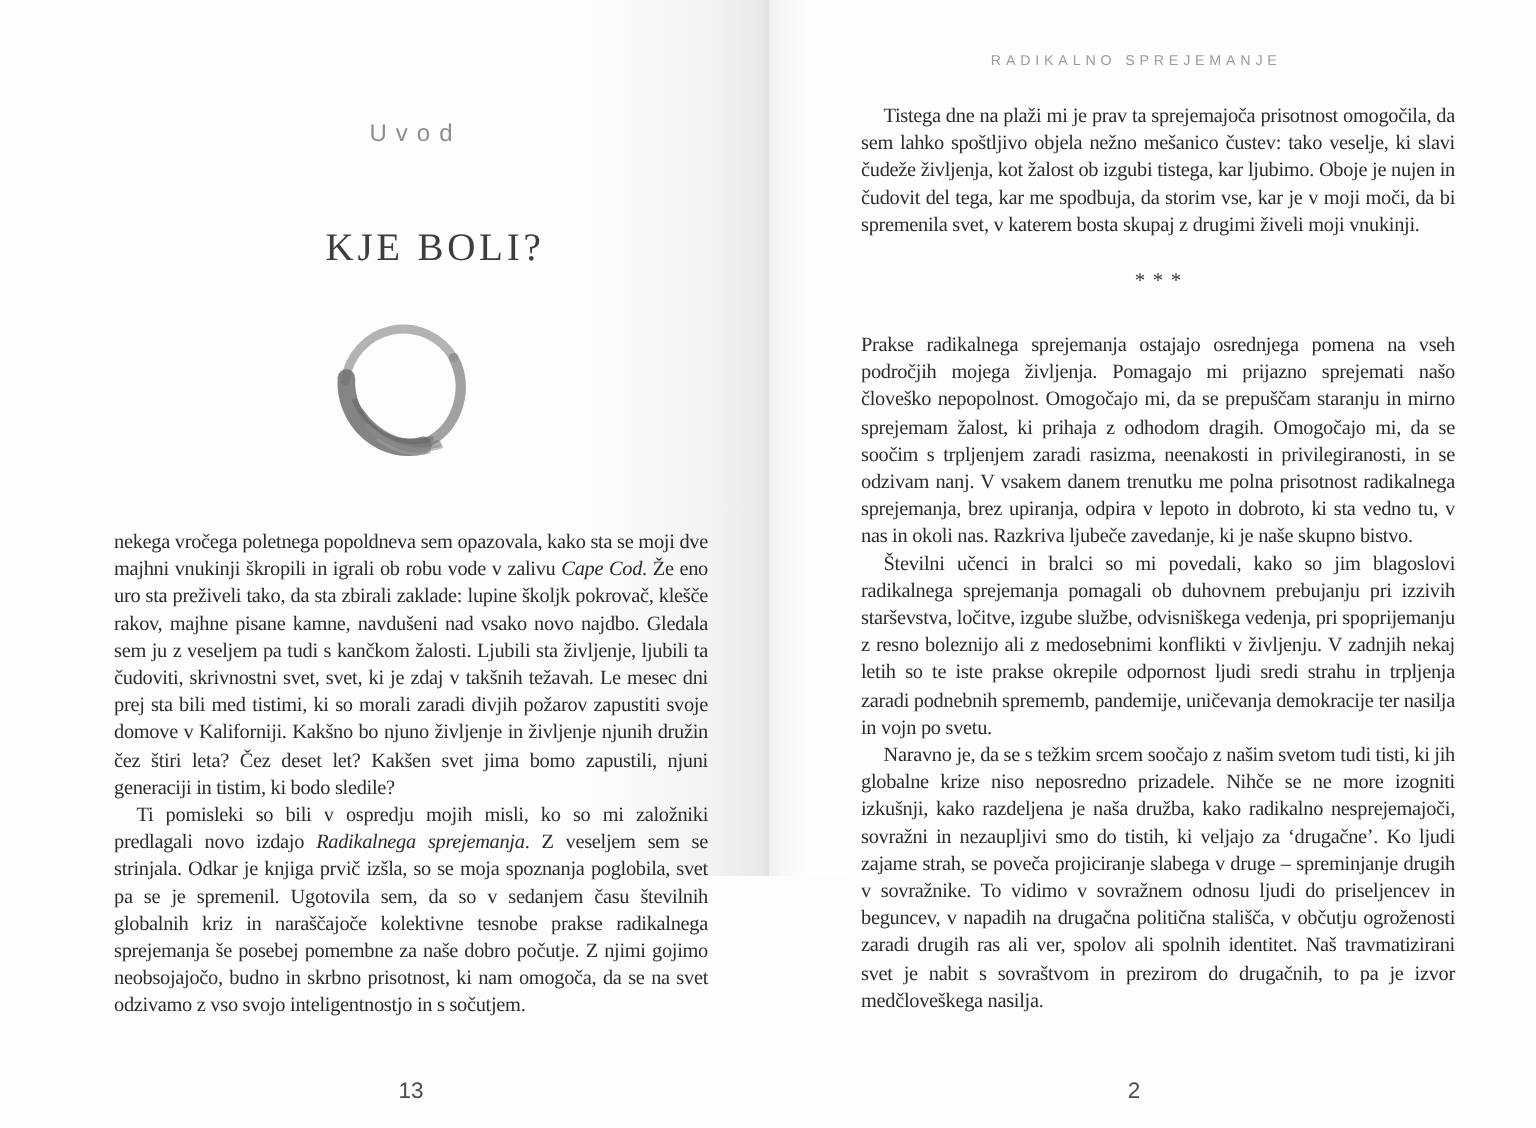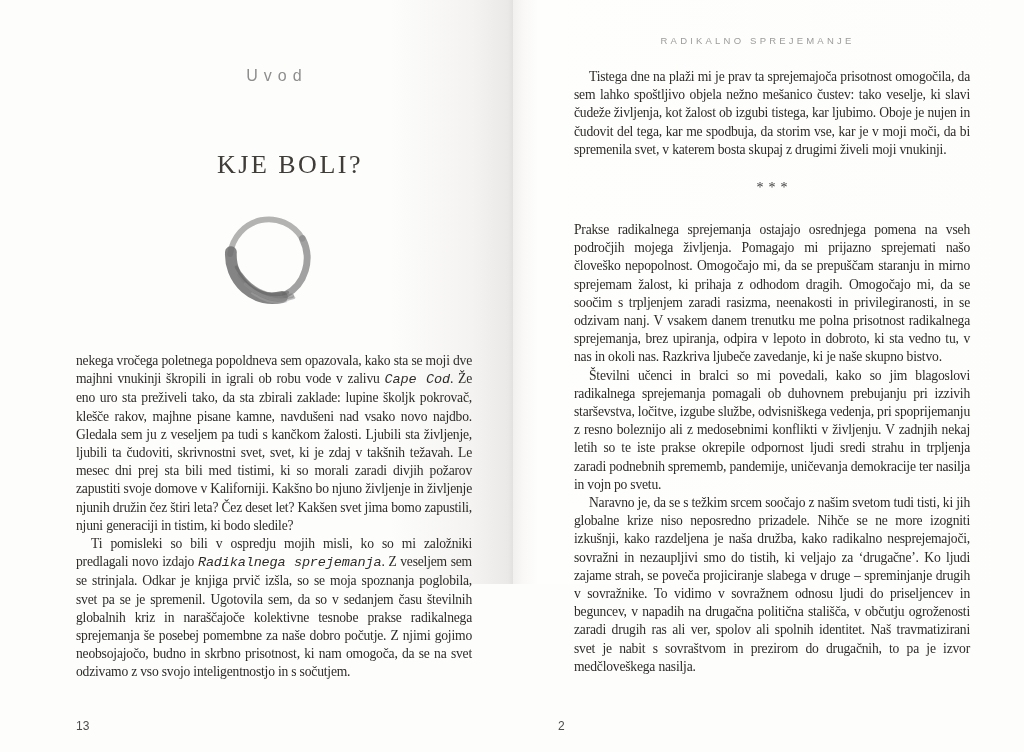--- a/index.html
+++ b/index.html
@@ -11,51 +11,51 @@
   .page { position:absolute; top:0; height:584px; }
   .page-left {
     left:0; width:513px;
     background:linear-gradient(to right,#fdfdfc 0%,#fdfdfc 76%,#f4f3f1 92%,#eae9e7 99%,#e2e1df 100%);
   }
   .page-right {
     left:513px; width:511px;
     background:linear-gradient(to right,#f1f0ee 0%,#f9f8f7 2%,#fefefd 5%,#fdfdfc 100%);
   }
   .section-label {
-    position:absolute; left:76px; top:67px; width:396px; text-align:center;
+    position:absolute; left:76px; top:81px; width:396px; text-align:center;
     font-family:"Liberation Sans", sans-serif; font-size:16px; letter-spacing:6px;
     color:#8e8e8e; text-indent:6px;
   }
   .chapter-title {
     position:absolute; left:76px; top:134px; width:396px; text-align:center;
     font-size:26px; letter-spacing:2.5px; font-weight:normal; color:#403c38; margin:16px;
   }
   .enso { position:absolute; left:219px; top:206px; width:98px; height:108px; }
   .body-copy {
     position:absolute; width:396px;
     font-size:13.6px; line-height:18.2px; letter-spacing:-0.2px;
     text-align:justify;
   }
   .left-body { left:76px; top:352px; }
   .right-body { left:61px; top:68px; }
   .para { margin:0; padding:0; }
   .para.indent { text-indent:15px; }
-  .para em { font-style:italic;font-family:Liberation Mono, monospace; }
+  .para em { font-style:italic; }
   .separator {
     text-align:center; font-size:14px; letter-spacing:5px; text-indent:5px;
     color:#3a3a3a; margin:20px 0 24px 0; line-height:18px;
   }
   .running-header {
     position:absolute; left:45px; top:35px; width:396px; text-align:center;
     font-family:"Liberation Sans", sans-serif; font-size:9.5px; letter-spacing:3.2px;
     color:#9c9c9c; text-indent:3px;
   }
   .page-number {
-    position:absolute; top:719px; width:396px; text-align:left;
-    font-family:"Liberation Sans", sans-serif; font-size:12px; color:#4c4c4c;
+    position:absolute; top:719px; width:396px; text-align:center;
+    font-family:"Liberation Sans", sans-serif; font-size:15px; color:#4c4c4c;
   }
   .page-left .page-number { left:76px; }
   .page-right .page-number { left:45px; }
 </style>
 </head>
 <body>
 
 <div class="spread">
 
   <div class="page page-left">

